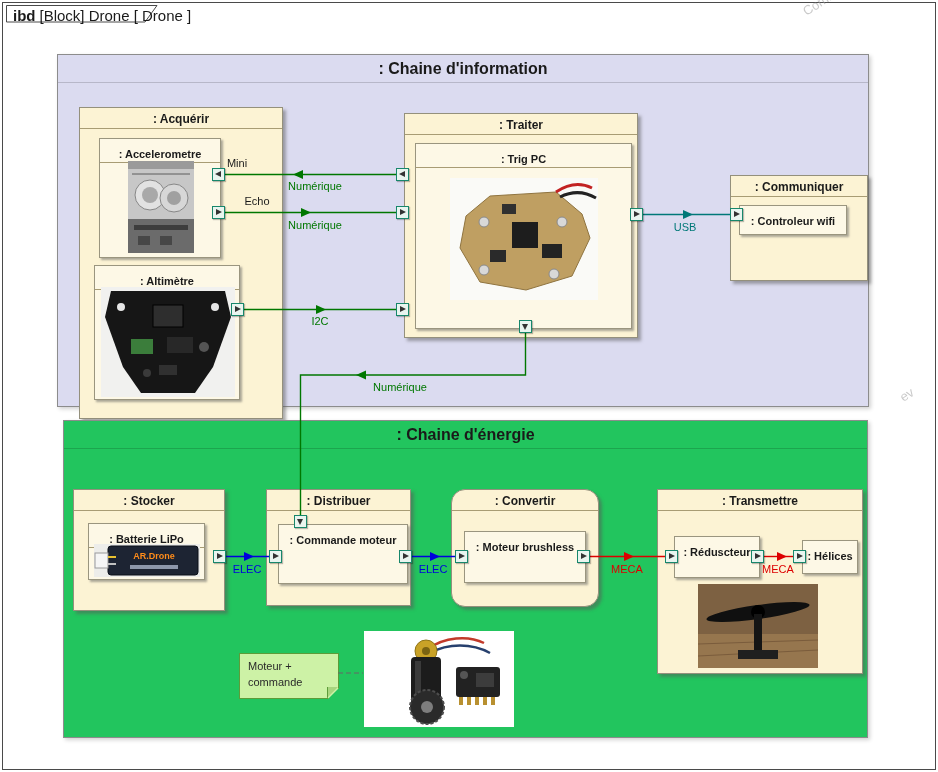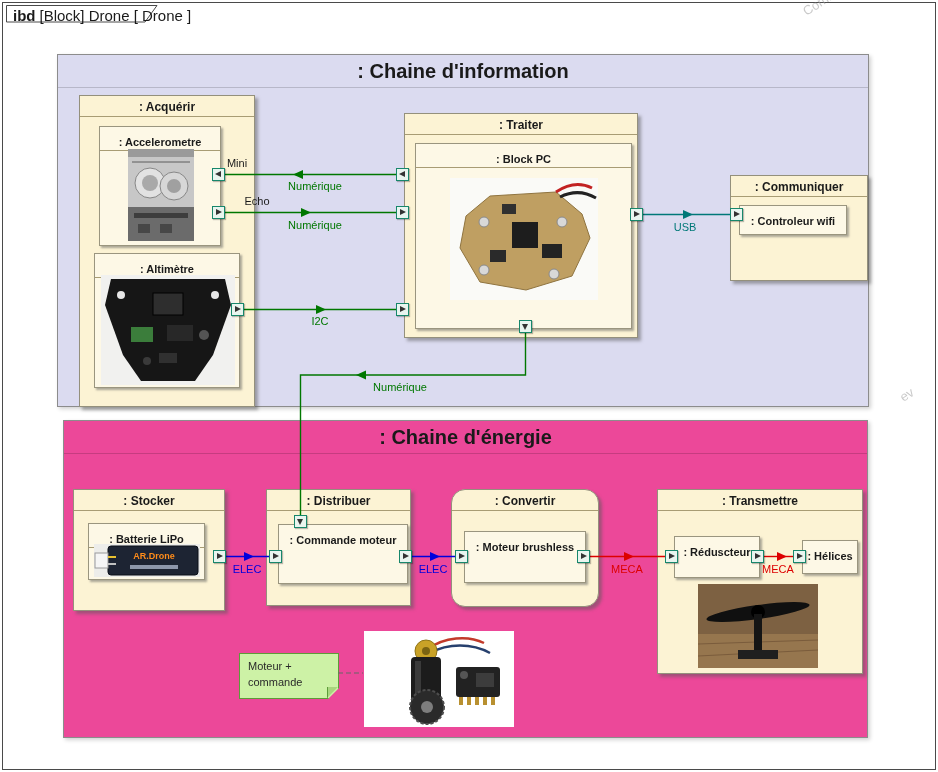--- a/index.html
+++ b/index.html
@@ -4,23 +4,23 @@
 <style>
   html,body{margin:0;padding:0;background:#fff;}
   body{font-family:"Liberation Sans","DejaVu Sans",sans-serif;color:#1a1a1a;}
   #canvas{position:relative;width:938px;height:772px;background:#ffffff;overflow:hidden;}
   .frame-border{position:absolute;left:2px;top:2px;right:2px;bottom:2px;border:1px solid #4a4a4a;}
   .frame-tab{position:absolute;left:6px;top:5px;width:152px;height:18px;z-index:9;}
   .frame-tab .tab-text{position:absolute;left:7px;top:2px;font-size:15px;white-space:nowrap;}
   .frame-tab b{margin-right:4px;}
   .watermark{position:absolute;color:#9d9d9d;opacity:.55;font-size:13px;z-index:8;transform:rotate(-33deg);transform-origin:left top;white-space:nowrap;pointer-events:none;}
   .chain{position:absolute;border:1px solid #8c8c8c;box-sizing:border-box;box-shadow:2px 2px 4px rgba(0,0,0,.18);}
-  .chain-title{font-weight:bold;font-size:20px;text-align:center;padding:5px 0 4px;border-bottom:1px solid rgba(0,0,0,.16);}
+  .chain-title{font-weight:bold;font-size:16px;text-align:center;padding:5px 0 4px;border-bottom:1px solid rgba(0,0,0,.16);}
   #info-chain{left:57px;top:54px;width:812px;height:353px;background:#dbdbf0;}
-  #energy-chain{left:63px;top:420px;width:805px;height:318px;background:#ec4899;}
+  #energy-chain{left:63px;top:420px;width:805px;height:318px;background:#22c55e;}
   .block{position:absolute;background:#fcf3d4;border:1px solid #94907c;box-sizing:border-box;box-shadow:3px 3px 3px rgba(90,90,90,.5);}
   .block-title{font-weight:bold;font-size:12px;text-align:center;padding:4px 2px 2px;white-space:nowrap;overflow:hidden;}
   .sep{border-bottom:1px solid #a89c74;}
   .inner{background:#fdf8e6;border:1px solid #9a957f;box-shadow:2px 2px 2px rgba(90,90,90,.5);}
   .inner .block-title{font-size:11px;padding:9px 2px 2px;}
   .photo{position:absolute;line-height:0;}
   .port{position:absolute;width:13px;height:13px;background:#e9f5ef;border:1px solid #17876b;box-sizing:border-box;z-index:6;box-shadow:1px 1px 1px rgba(0,0,0,.25);}
   .port::after{content:"";position:absolute;}
   .port-r::after{left:3px;top:2px;border-left:6px solid #333;border-top:3.5px solid transparent;border-bottom:3.5px solid transparent;}
   .port-l::after{right:3px;top:2px;border-right:6px solid #333;border-top:3.5px solid transparent;border-bottom:3.5px solid transparent;}
@@ -48,21 +48,21 @@
       </svg>
     <span class="tab-text"><b>ibd</b><span>[Block] Drone [ Drone ]</span></span>
   </div>
 
   <div class="watermark" style="left:800px;top:6px;">Commercial</div>
   <div class="watermark" style="left:897px;top:392px;">ev</div>
 
   <div id="info-chain" class="chain">
     <div class="chain-title">: Chaine d'information</div>
 
-    <div class="block" style="left:21px;top:40px;width:176px;height:312px;">
+    <div class="block" style="left:21px;top:52px;width:204px;height:312px;">
       <div class="block-title sep">: Acquérir</div>
 
       <div class="block inner" style="left:19px;top:30px;width:122px;height:120px;">
         <div class="block-title sep">: Accelerometre</div>
         <div class="photo" style="left:28px;top:22px;">
           <svg width="66" height="92" viewBox="0 0 66 92">
             <rect width="66" height="92" fill="#c7c7c7"></rect>
             <rect width="66" height="8" fill="#9a9a9a"></rect>
             <line x1="4" y1="13" x2="62" y2="13" stroke="#5c5c5c"></line>
             <circle cx="22" cy="34" r="15" fill="#e2e2e2" stroke="#878787"></circle>
@@ -92,21 +92,21 @@
             <circle cx="46" cy="86" r="4" fill="#3a3a3a"></circle>
             <rect x="58" y="78" width="18" height="10" fill="#303030"></rect>
           </svg>
         </div>
       </div>
     </div>
 
     <div class="block" style="left:346px;top:58px;width:234px;height:225px;">
       <div class="block-title sep">: Traiter</div>
       <div class="block inner" style="left:10px;top:29px;width:217px;height:186px;">
-        <div class="block-title sep">: Block PC</div>
+        <div class="block-title sep">: Trig PC</div>
         <div class="photo" style="left:34px;top:34px;">
           <svg width="148" height="122" viewBox="0 0 148 122">
             <rect width="148" height="122" fill="#fafaf7"></rect>
             <polygon points="40,18 106,14 132,36 140,60 122,98 76,112 30,104 10,70 16,38" fill="#bf9f62" stroke="#8f7440"></polygon>
             <rect x="62" y="44" width="26" height="26" fill="#1d1d1d"></rect>
             <rect x="40" y="72" width="16" height="12" fill="#2a2a2a"></rect>
             <rect x="92" y="66" width="20" height="14" fill="#232323"></rect>
             <rect x="52" y="26" width="14" height="10" fill="#303030"></rect>
             <circle cx="34" cy="44" r="5" fill="#d8d8d8" stroke="#8a8a8a"></circle>
             <circle cx="112" cy="44" r="5" fill="#d8d8d8" stroke="#8a8a8a"></circle>

